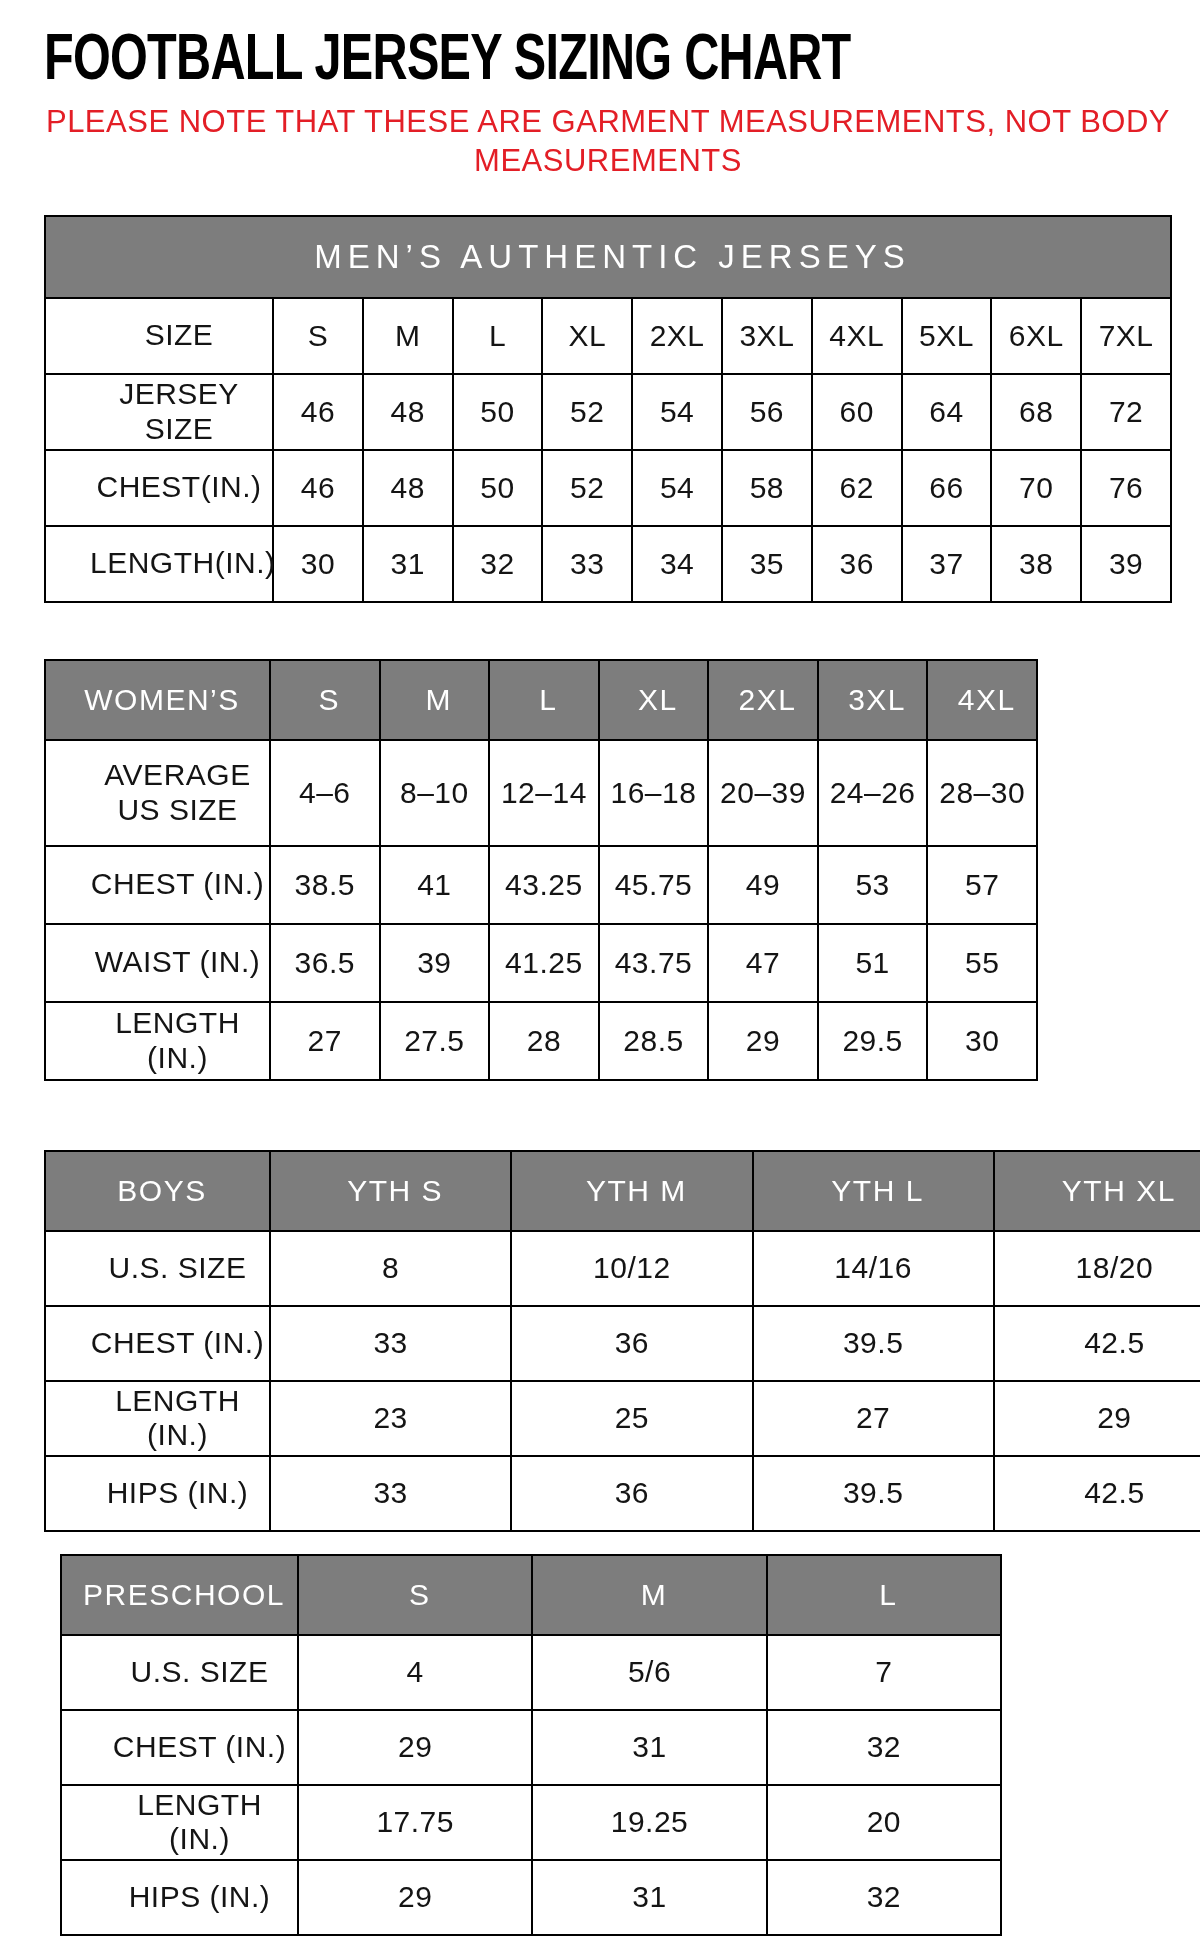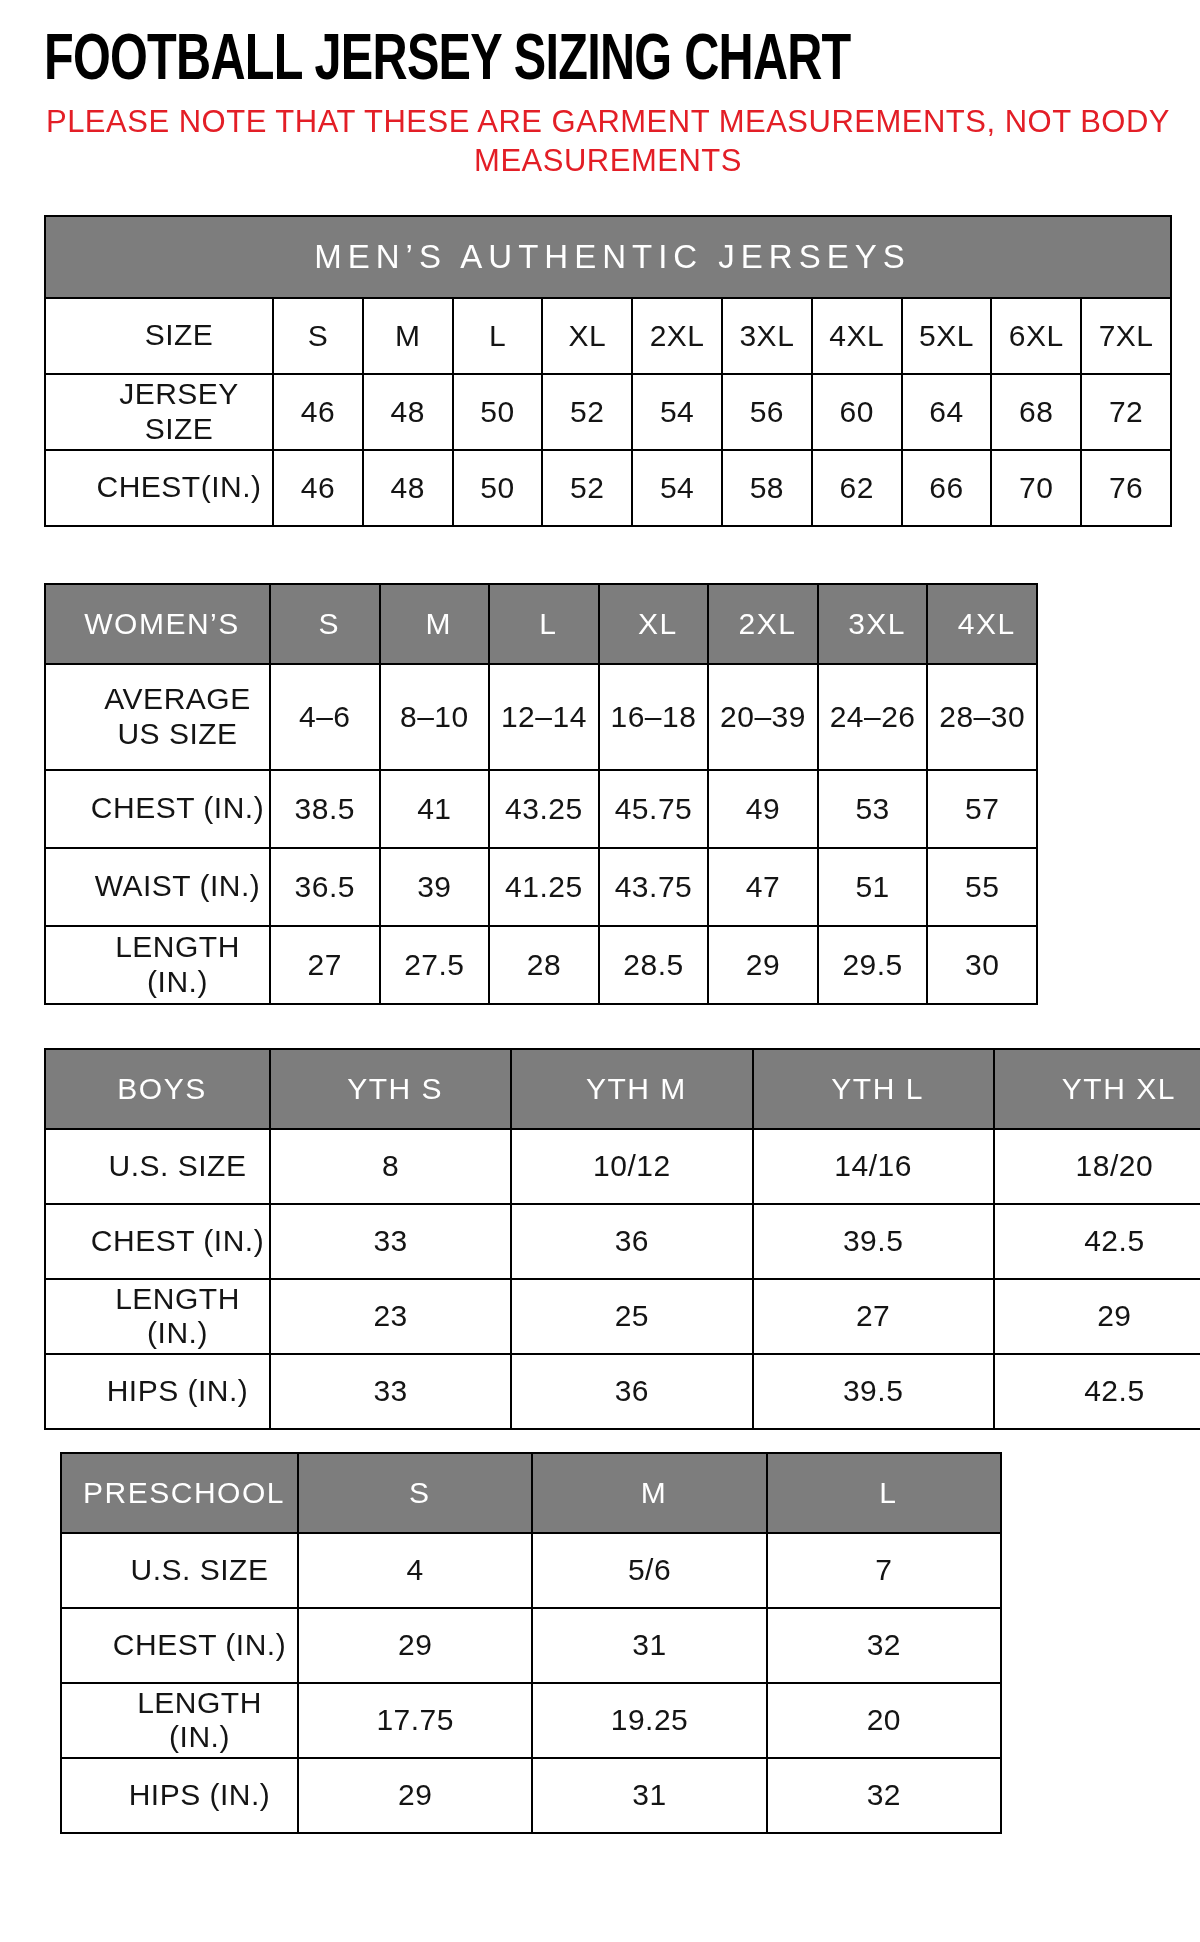--- a/index.html
+++ b/index.html
@@ -50,21 +50,21 @@
     padding-left:13px;
   }
   table.sizing td { font-size:30px; letter-spacing:.5px; color:#141414; }
   table.sizing td.rowlabel { white-space:pre-line; line-height:1.15;padding-left:44px; }
   table.sizing th.banner { font-size:33px; letter-spacing:6px; height:82px; }
 
   .t-mens { width:1128px; margin:0 0 56px; }
   .t-mens col:first-child { width:228px; }
   .t-mens td { height:76px; }
 
-  .t-womens { width:994px; margin:0 0 43px;border-radius:11px; }
+  .t-womens { width:994px; margin:0 0 69px;border-radius:11px; }
   .t-womens col:first-child { width:225px; }
   .t-womens td { height:78px; }
   .t-womens tbody tr:first-child td { height:106px; }
 
   .t-boys { width:1192px; margin:0 0 22px; }
   .t-boys col:first-child { width:225px; }
   .t-boys td { height:75px; }
 
   .t-preschool { width:942px; margin:0 16px 40px; }
   .t-preschool col:first-child { width:237px; }
@@ -132,20 +132,33 @@
           <td>48</td>
           <td>50</td>
           <td>52</td>
           <td>54</td>
           <td>58</td>
           <td>62</td>
           <td>66</td>
           <td>70</td>
           <td>76</td>
         </tr>
+        <tr>
+          <td class="rowlabel">LENGTH(IN.)</td>
+          <td>30</td>
+          <td>31</td>
+          <td>32</td>
+          <td>33</td>
+          <td>34</td>
+          <td>35</td>
+          <td>36</td>
+          <td>37</td>
+          <td>38</td>
+          <td>39</td>
+        </tr>
       </tbody>
     </table>
 
   <table class="sizing t-womens">
       <colgroup>
         <col>
         <col>
         <col>
         <col>
         <col>

